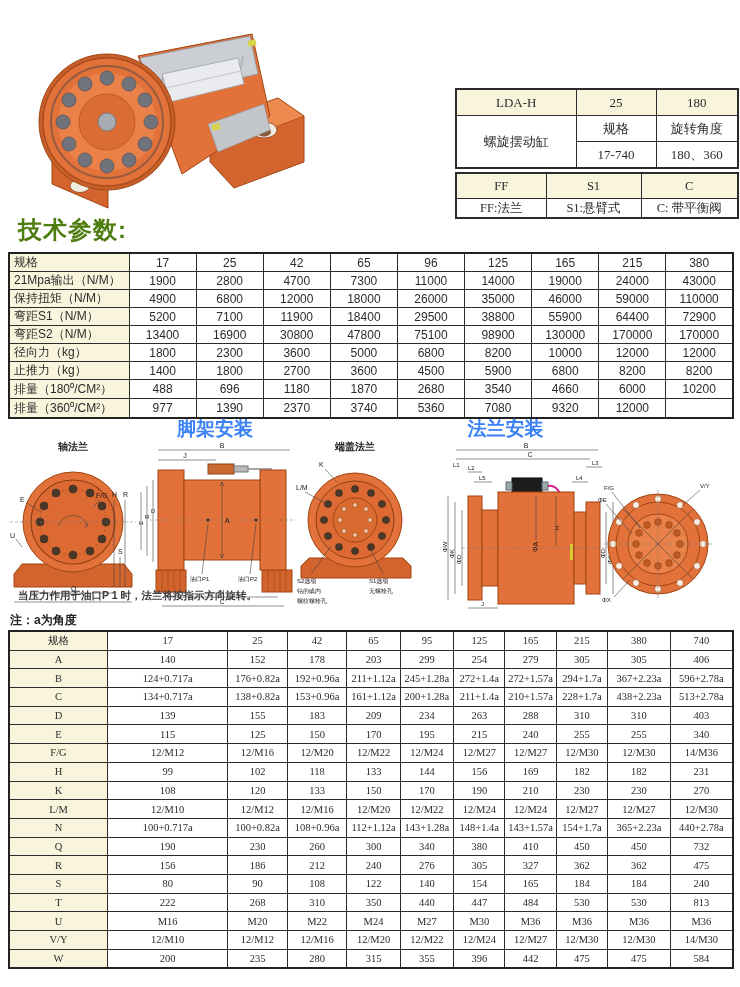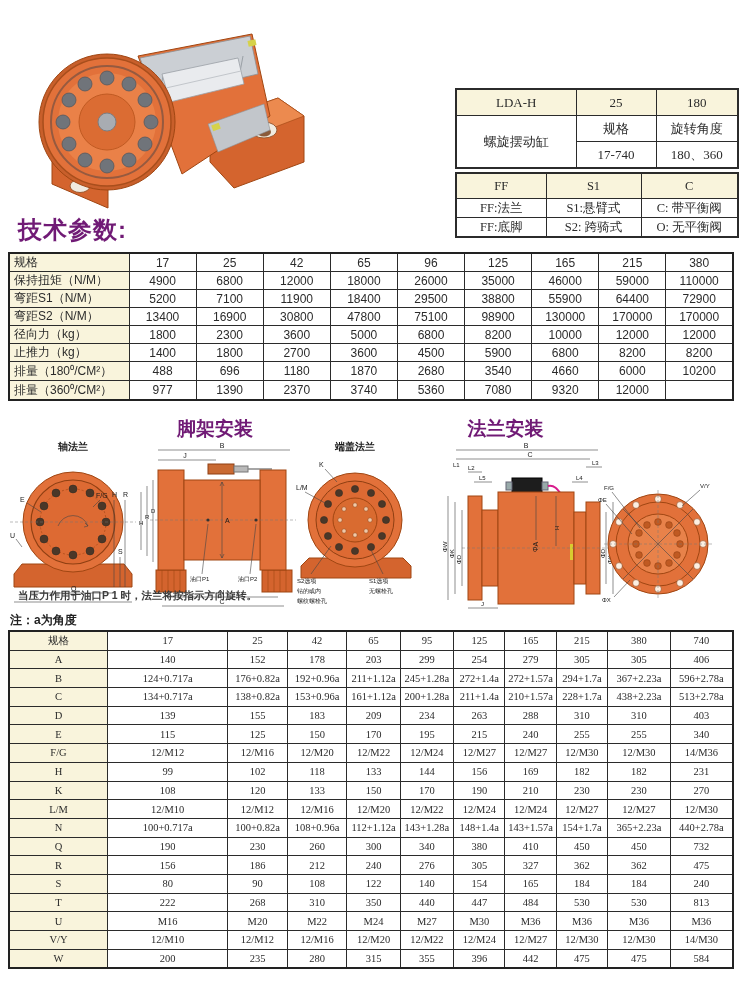--- a/index.html
+++ b/index.html
@@ -13,27 +13,27 @@
         font-family:"Liberation Serif",serif;font-size:13px;border:2px solid #2b2b2b;}
   .model-table td{height:25px;}
   .model-table td.hd{background:#F9F4DC;}
   
   .opt-table{position:absolute;left:455px;top:172px;width:282px;
         font-family:"Liberation Serif",serif;font-size:12.5px;border:2px solid #2b2b2b;}
   .opt-table th{background:#F9F4DC;height:24px;}
   .opt-table td{height:18px;text-align:left;padding-left:6px;}
   
   .tech-heading{position:absolute;left:18px;top:214px;font-size:24px;font-weight:bold;
-        color:#701a75;letter-spacing:1px;}
+        color:#4d7c0f;letter-spacing:1px;}
   .tech-table{position:absolute;left:8px;top:252px;width:726px;font-size:12px;border:2px solid #222;}
   .tech-table th,.tech-table td{height:16.9px;}
   .tech-table th{background:#fff;}
   .tech-table .lbl{background:#F9F4DC;text-align:left;padding-left:4px;}
   
-  .sec-head{position:absolute;top:416px;font-size:19px;font-weight:bold;color:#701a75;text-align:center;}
+  .sec-head{position:absolute;top:416px;font-size:19px;font-weight:bold;color:#3b82f6;text-align:center;}
   #foot-head{left:0;width:430px;}
   #flange-head{left:398px;width:215px;}
   
   .note{position:absolute;left:18px;top:589px;font-size:10.5px;font-weight:bold;color:#3a3a3a;}
   .dim-note{position:absolute;left:10px;top:612px;font-size:12px;font-weight:bold;color:#222;}
   
   .dim-table{position:absolute;left:8px;top:630px;width:726px;font-size:10.5px;
         font-family:"Liberation Serif",serif;border:2px solid #222;}
   .dim-table th,.dim-table td{height:17.7px;}
   .dim-table thead th{background:#fff;}
@@ -133,25 +133,20 @@
           <th>S1</th>
           <th>C</th>
         </tr>
       </thead>
     <tbody>
         <tr>
           <td>FF:法兰</td>
           <td>S1:悬臂式</td>
           <td>C: 带平衡阀</td>
         </tr>
-        <tr>
-          <td>FF:底脚</td>
-          <td>S2: 跨骑式</td>
-          <td>O: 无平衡阀</td>
-        </tr>
       </tbody>
   </table>
 
   <div class="tech-heading">技术参数:</div>
   <table class="grid tech-table">
     <colgroup>
         <col style="width:120px">
         <col>
         <col>
         <col>
@@ -170,20 +165,32 @@
           <th>42</th>
           <th>65</th>
           <th>96</th>
           <th>125</th>
           <th>165</th>
           <th>215</th>
           <th>380</th>
         </tr>
       </thead>
     <tbody>
+        <tr>
+          <td class="lbl">21Mpa输出（N/M）</td>
+          <td>1900</td>
+          <td>2800</td>
+          <td>4700</td>
+          <td>7300</td>
+          <td>11000</td>
+          <td>14000</td>
+          <td>19000</td>
+          <td>24000</td>
+          <td>43000</td>
+        </tr>
         <tr>
           <td class="lbl">保持扭矩（N/M）</td>
           <td>4900</td>
           <td>6800</td>
           <td>12000</td>
           <td>18000</td>
           <td>26000</td>
           <td>35000</td>
           <td>46000</td>
           <td>59000</td>

